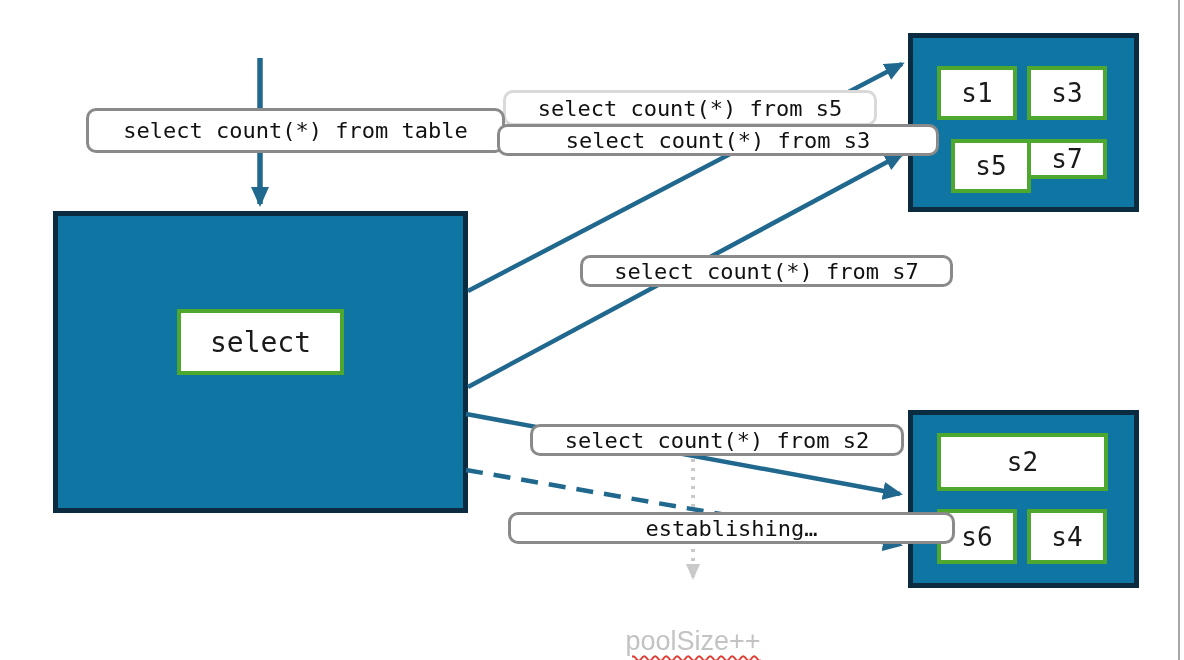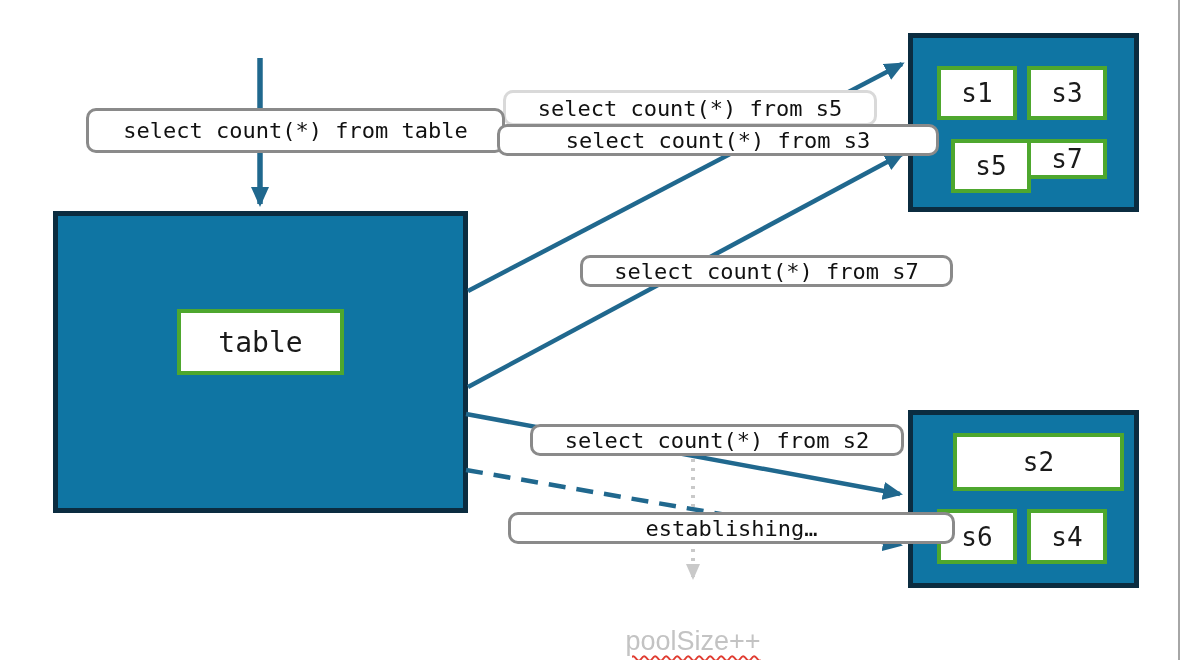--- a/index.html
+++ b/index.html
@@ -65,39 +65,39 @@
     <line class="arrow thick" x1="260" y1="58" x2="260" y2="204" marker-end="url(#arrowhead)"></line>
     <line class="arrow" x1="468" y1="291" x2="902" y2="64" marker-end="url(#arrowhead)"></line>
     <line class="arrow" x1="468" y1="387" x2="902" y2="154" marker-end="url(#arrowhead)"></line>
     <line class="arrow" x1="466" y1="414" x2="900" y2="494" marker-end="url(#arrowhead)"></line>
     <line class="arrow dashed" x1="466" y1="470" x2="900" y2="545" marker-end="url(#arrowhead)"></line>
     <line class="arrow-gray" x1="693" y1="459" x2="693" y2="577" marker-end="url(#arrowhead-gray)"></line>
   </svg>
 
   <div class="teal-box" style="left:53px; top:211px; width:415px; height:302px;"></div>
   <div class="cell" style="left:177px; top:309px; width:167px; height:66px; font-size:28px;">
-    <span>table</span>
+    <span>select</span>
   </div>
 
   <div class="teal-box" style="left:908px; top:33px; width:231px; height:179px;"></div>
   <div class="cell" style="left:937px; top:66px; width:80px; height:54px;">
     <span>s1</span>
   </div>
   <div class="cell" style="left:1027px; top:66px; width:80px; height:54px;">
     <span>s3</span>
   </div>
   <div class="cell" style="left:937px; top:139px; width:80px; height:54px;margin-left:14px;">
     <span>s5</span>
   </div>
   <div class="cell" style="left:1027px; top:139px; width:80px; height:40px;">
     <span>s7</span>
   </div>
 
   <div class="teal-box" style="left:908px; top:410px; width:231px; height:178px;"></div>
-  <div class="cell" style="left:937px; top:433px; width:171px; height:58px;margin-left:16px;">
+  <div class="cell" style="left:937px; top:433px; width:171px; height:58px;">
     <span>s2</span>
   </div>
   <div class="cell" style="left:937px; top:509px; width:80px; height:55px;">
     <span>s6</span>
   </div>
   <div class="cell" style="left:1027px; top:509px; width:80px; height:55px;">
     <span>s4</span>
   </div>
 
   <div class="query-label" style="left:51px; top:108px; width:419px; height:45px;margin-left:35px;">select count(*) from table</div>

